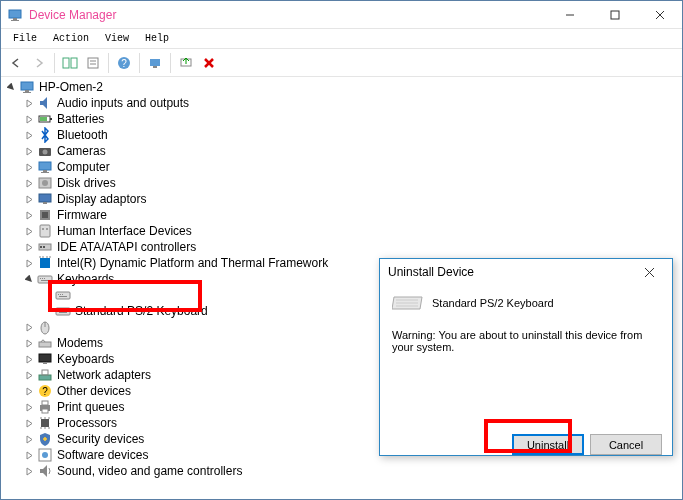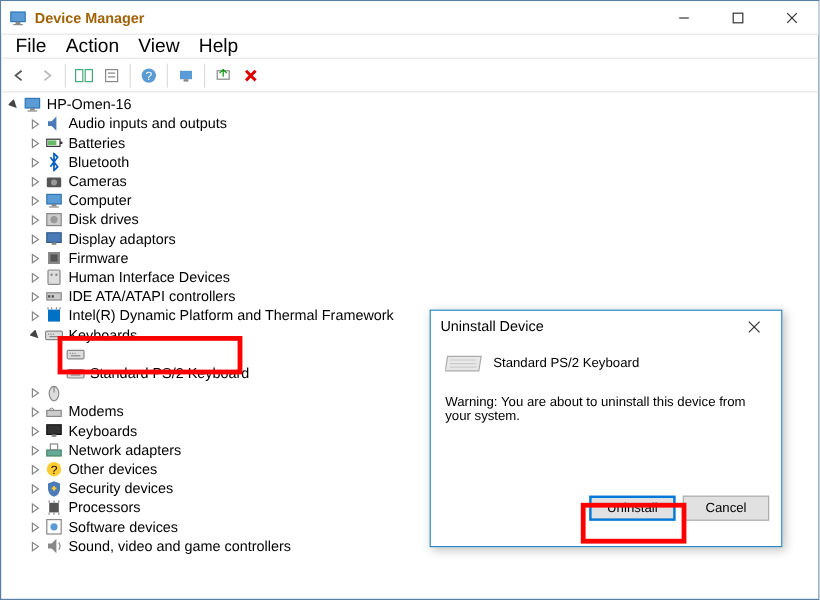--- a/index.html
+++ b/index.html
@@ -2,50 +2,50 @@
 <html><head>
 <meta charset="utf-8">
 <style>
 * { box-sizing: border-box; margin: 0; padding: 0; }
 body { font-family: "Segoe UI", Tahoma, sans-serif; font-size: 12px; background: #fff; width: 683px; height: 500px; overflow: hidden; position: relative; }
 
 .window { width: 683px; height: 500px; border: 1px solid #5a7fa5; background: #fff; display: flex; flex-direction: column; }
 
 .titlebar { height: 28px; background: #fff; display: flex; align-items: center; padding: 0 0 0 6px; border-bottom: 1px solid #e5e5e5; }
 .titlebar .icon { width: 16px; height: 16px; margin-right: 6px; }
-.titlebar .title { flex: 1; font-size: 12px; color: #a16207; font-weight: bold; }
+.titlebar .title { flex: 1; font-size: 12px; color: #ec4899; }
 .titlebar .winbtns { display: flex; }
 .titlebar .winbtn { width: 45px; height: 28px; display: flex; align-items: center; justify-content: center; color: #555; font-size: 11px; }
 
 .menubar { height: 20px; display: flex; align-items: center; padding: 0 4px; border-bottom: 1px solid #e5e5e5; }
-.menubar .menuitem { padding: 16px 8px; font-size: 16px; }
+.menubar .menuitem { padding: 16px 8px; font-size: 10px; font-family: Liberation Mono, monospace; }
 
 .toolbar { height: 28px; display: flex; align-items: center; padding: 0 4px; gap: 1px; border-bottom: 1px solid #e5e5e5; }
 .toolbar .tbtn { width: 22px; height: 22px; display: flex; align-items: center; justify-content: center; border: 1px solid transparent; }
 .toolbar .sep { width: 1px; height: 20px; background: #ddd; margin: 0 3px; }
 
 .treearea { flex: 1; overflow: auto; padding: 2px 0; position: relative; }
 .node { display: flex; align-items: center; height: 16px; padding-left: 4px; white-space: nowrap; }
 .node .expander { width: 12px; height: 12px; display: flex; align-items: center; justify-content: center; margin-right: 2px; color: #666; font-size: 9px; }
 .node .nicon { width: 16px; height: 16px; margin-right: 4px; display: flex; align-items: center; justify-content: center; }
 .node .label { font-size: 12px; }
 .lvl0 { padding-left: 4px; }
 .lvl1 { padding-left: 22px; }
 .lvl2 { padding-left: 40px; }
 
 .highlight-red { border: 4px solid #ff0000; position: absolute; pointer-events: none; }
 
-.dialog { position: absolute; left: 358px; top: 258px; width: 294px; height: 198px; background: #fff; border: 1px solid #2c87c3; box-shadow: 2px 2px 8px rgba(0,0,0,0.25); display: flex; flex-direction: column; }
+.dialog { position: absolute; left: 379px; top: 258px; width: 294px; height: 198px; background: #fff; border: 1px solid #2c87c3; box-shadow: 2px 2px 8px rgba(0,0,0,0.25); display: flex; flex-direction: column; }
 .dialog .dtitle { height: 26px; display: flex; align-items: center; padding: 0 8px; font-size: 12px; }
 .dialog .dtitle .dt { flex: 1; }
 .dialog .dclose { width: 20px; text-align: center; font-size: 13px; color: #333; }
 .dialog .dbody { flex: 1; padding: 10px 12px; font-size: 11px; }
 .dialog .dbody .row1 { display: flex; align-items: center; margin-bottom: 18px; }
 .dialog .dbody .row1 .kicon { width: 32px; height: 16px; margin-right: 8px; }
-.dialog .dfooter { height: 42px; display: flex; align-items: flex-start; justify-content: flex-end; padding: 0 10px; gap: 6px; }
+.dialog .dfooter { height: 42px; display: flex; align-items: flex-end; justify-content: flex-end; padding: 0 10px; gap: 6px; }
 .dialog button { width: 72px; height: 21px; font-size: 11px; background: #e1e1e1; border: 1px solid #adadad; }
 .dialog button.primary { border: 2px solid #0078d7; }
 
 svg { display: block; }
 </style>
 </head>
 <body>
 
 <div class="window">
 
@@ -146,21 +146,21 @@
             <path d="M1 1 L8 4.5 L1 8 Z" fill="#444" transform="rotate(45 4.5 4.5)"></path>
           </svg>
         </span>
         <span class="nicon">
           <svg width="16" height="16">
             <rect x="2" y="3" width="12" height="8" fill="#5b9bd5" stroke="#2e75b6"></rect>
             <rect x="6" y="11" width="4" height="2" fill="#888"></rect>
             <rect x="4" y="13" width="8" height="1" fill="#888"></rect>
           </svg>
         </span>
-        <span class="label">HP-Omen-16</span>
+        <span class="label">HP-Omen-2</span>
       </div>
       <div class="node lvl1">
         <span class="expander">
           <svg width="9" height="9">
             <path d="M2 1 L7 4.5 L2 8 Z" fill="none" stroke="#888"></path>
           </svg>
         </span>
         <span class="nicon">
           <svg width="16" height="16">
             <path d="M3 6 L6 6 L10 2 L10 14 L6 10 L3 10 Z" fill="#4a7ab8"></path>
@@ -428,44 +428,59 @@
         <span class="label">Other devices</span>
       </div>
       <div class="node lvl1">
         <span class="expander">
           <svg width="9" height="9">
             <path d="M2 1 L7 4.5 L2 8 Z" fill="none" stroke="#888"></path>
           </svg>
         </span>
         <span class="nicon">
           <svg width="16" height="16">
-            <path d="M8 2 L13 4 L13 8 Q13 13 8 15 Q3 13 3 8 L3 4 Z" fill="#4a7ab8"></path>
-            <path d="M8 6 L8 10 M6 8 L10 8" stroke="#fc3" stroke-width="1.5"></path>
-          </svg>
-        </span>
-        <span class="label">Security devices</span>
+            <rect x="3" y="6" width="10" height="6" fill="#888"></rect>
+            <rect x="5" y="2" width="6" height="4" fill="#fff" stroke="#888"></rect>
+            <rect x="5" y="10" width="6" height="4" fill="#fff" stroke="#888"></rect>
+          </svg>
+        </span>
+        <span class="label">Print queues</span>
       </div>
       <div class="node lvl1">
         <span class="expander">
           <svg width="9" height="9">
             <path d="M2 1 L7 4.5 L2 8 Z" fill="none" stroke="#888"></path>
           </svg>
         </span>
         <span class="nicon">
           <svg width="16" height="16">
             <rect x="4" y="4" width="8" height="8" fill="#555"></rect>
             <line x1="4" y1="2" x2="4" y2="4" stroke="#888"></line>
             <line x1="8" y1="2" x2="8" y2="4" stroke="#888"></line>
             <line x1="12" y1="2" x2="12" y2="4" stroke="#888"></line>
             <line x1="4" y1="12" x2="4" y2="14" stroke="#888"></line>
             <line x1="8" y1="12" x2="8" y2="14" stroke="#888"></line>
             <line x1="12" y1="12" x2="12" y2="14" stroke="#888"></line>
           </svg>
         </span>
         <span class="label">Processors</span>
+      </div>
+      <div class="node lvl1">
+        <span class="expander">
+          <svg width="9" height="9">
+            <path d="M2 1 L7 4.5 L2 8 Z" fill="none" stroke="#888"></path>
+          </svg>
+        </span>
+        <span class="nicon">
+          <svg width="16" height="16">
+            <path d="M8 2 L13 4 L13 8 Q13 13 8 15 Q3 13 3 8 L3 4 Z" fill="#4a7ab8"></path>
+            <path d="M8 6 L8 10 M6 8 L10 8" stroke="#fc3" stroke-width="1.5"></path>
+          </svg>
+        </span>
+        <span class="label">Security devices</span>
       </div>
       <div class="node lvl1">
         <span class="expander">
           <svg width="9" height="9">
             <path d="M2 1 L7 4.5 L2 8 Z" fill="none" stroke="#888"></path>
           </svg>
         </span>
         <span class="nicon">
           <svg width="16" height="16">
             <rect x="2" y="2" width="12" height="12" fill="none" stroke="#888"></rect>

